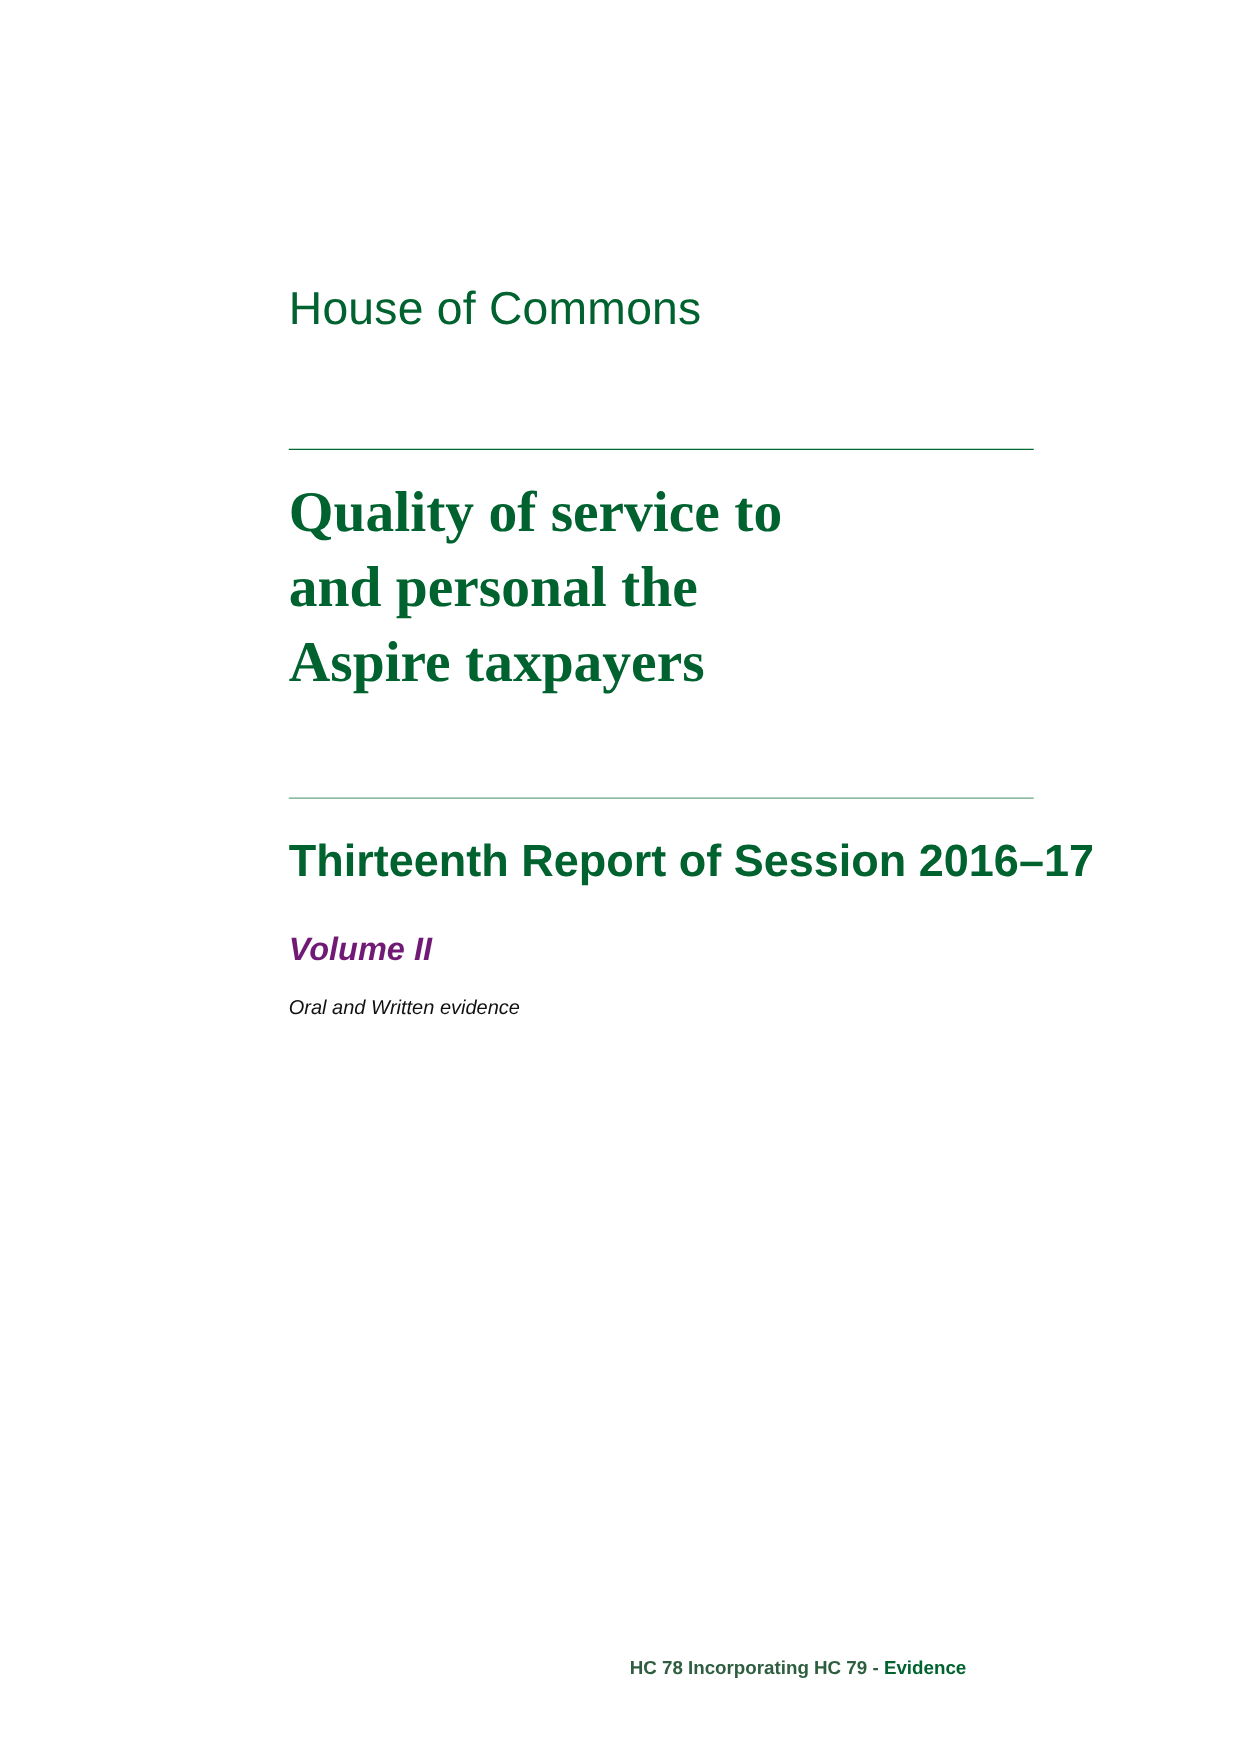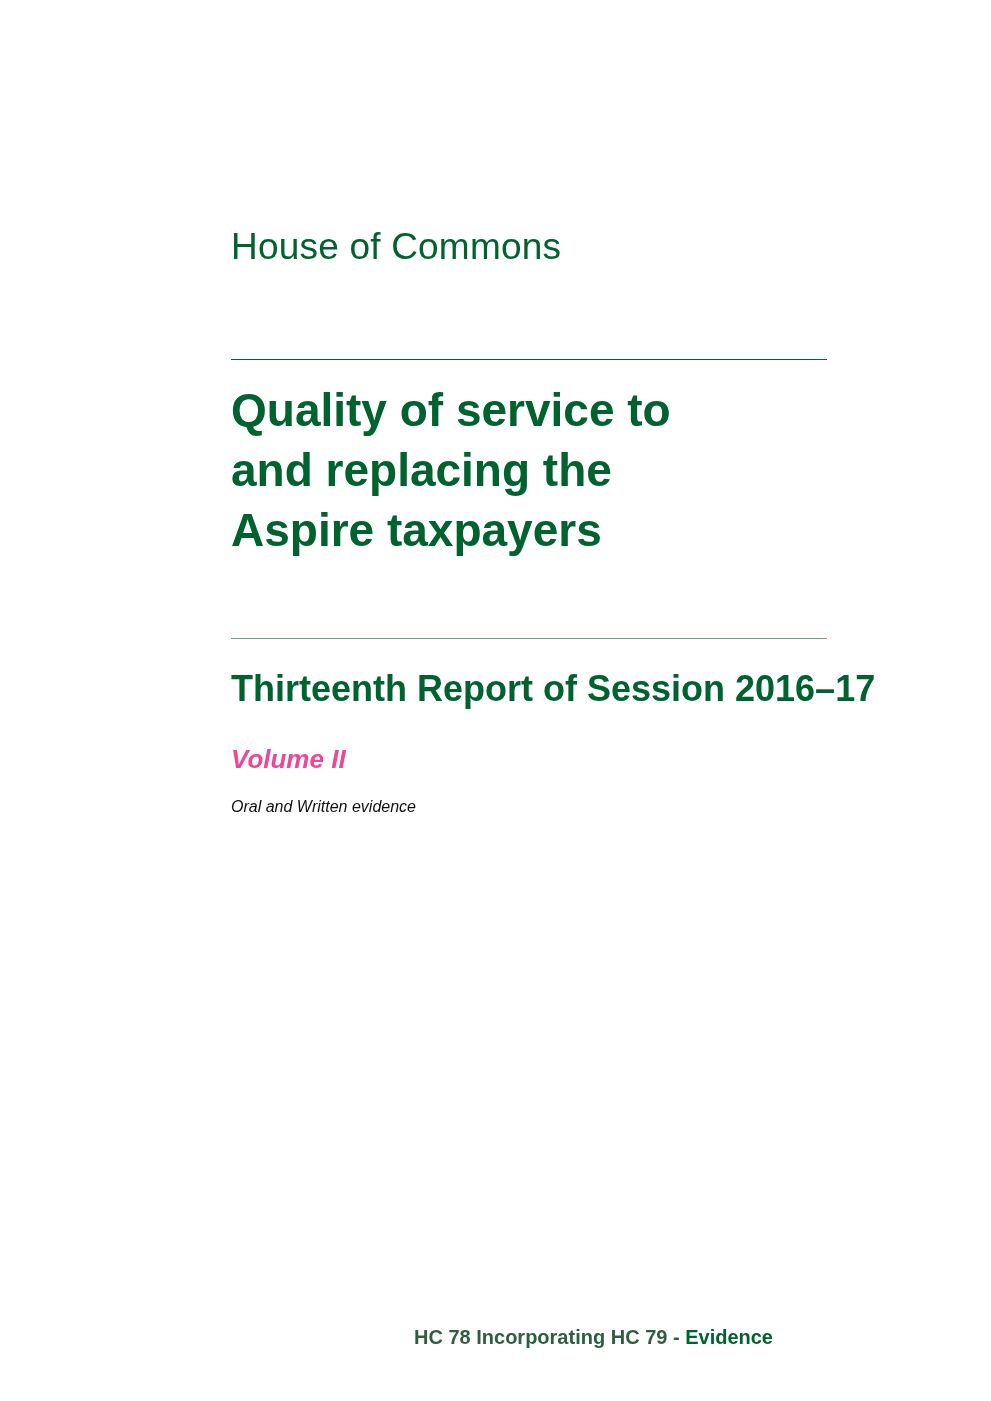--- a/index.html
+++ b/index.html
@@ -44,78 +44,79 @@
       position: absolute;
       left: 231px;
       top: 376px;
       width: 600px;
       font-size: 46px;
       font-weight: bold;
       color: #00622f;
       line-height: 60px;
       margin: 0;
       letter-spacing: 0px;
+      font-family: Liberation Serif, serif;
     }
     .title span { display: block; white-space: nowrap; }
     .session {
       position: absolute;
       left: 231px;
       top: 667px;
       font-size: 36px;
       font-weight: bold;
       color: #00622f;
       white-space: nowrap;
       line-height: 1;
     }
     .volume {
       position: absolute;
       left: 231px;
       top: 742px;
       font-size: 26px;
       font-weight: bold;
       font-style: italic;
-      color: #ec4899;
+      color: #701a75;
       white-space: nowrap;
       line-height: 1;
     }
     .evidence {
       position: absolute;
       left: 231px;
       top: 795px;
       font-size: 16px;
       font-style: italic;
       color: #111111;
       white-space: nowrap;
       line-height: 1;
     }
     .footer {
       position: absolute;
       right: 94px;
       top: 1323px;
-      font-size: 20px;
+      font-size: 15px;
       font-weight: bold;
       white-space: nowrap;
       line-height: 1;
     }
     .footer .ref { color: #2e5e3f; }
     .footer .sep { color: #2e5e3f; }
     .footer .kind { color: #00622f; }
   </style>
 </head>
 <body>
 
 <div class="page">
 
   <div id="org-line-1" class="org-line">House of Commons</div>
 
   <div id="rule-top" class="rule"></div>
 
   <h1 class="title">
     <span>Quality of service to</span>
-    <span>and replacing the</span>
+    <span>and personal the</span>
     <span>Aspire taxpayers</span>
   </h1>
 
   <div id="rule-bottom" class="rule"></div>
 
   <div class="session">Thirteenth Report of Session 2016–17</div>
 
   <div class="volume">Volume II</div>
 
   <div class="evidence">Oral and Written evidence</div>

